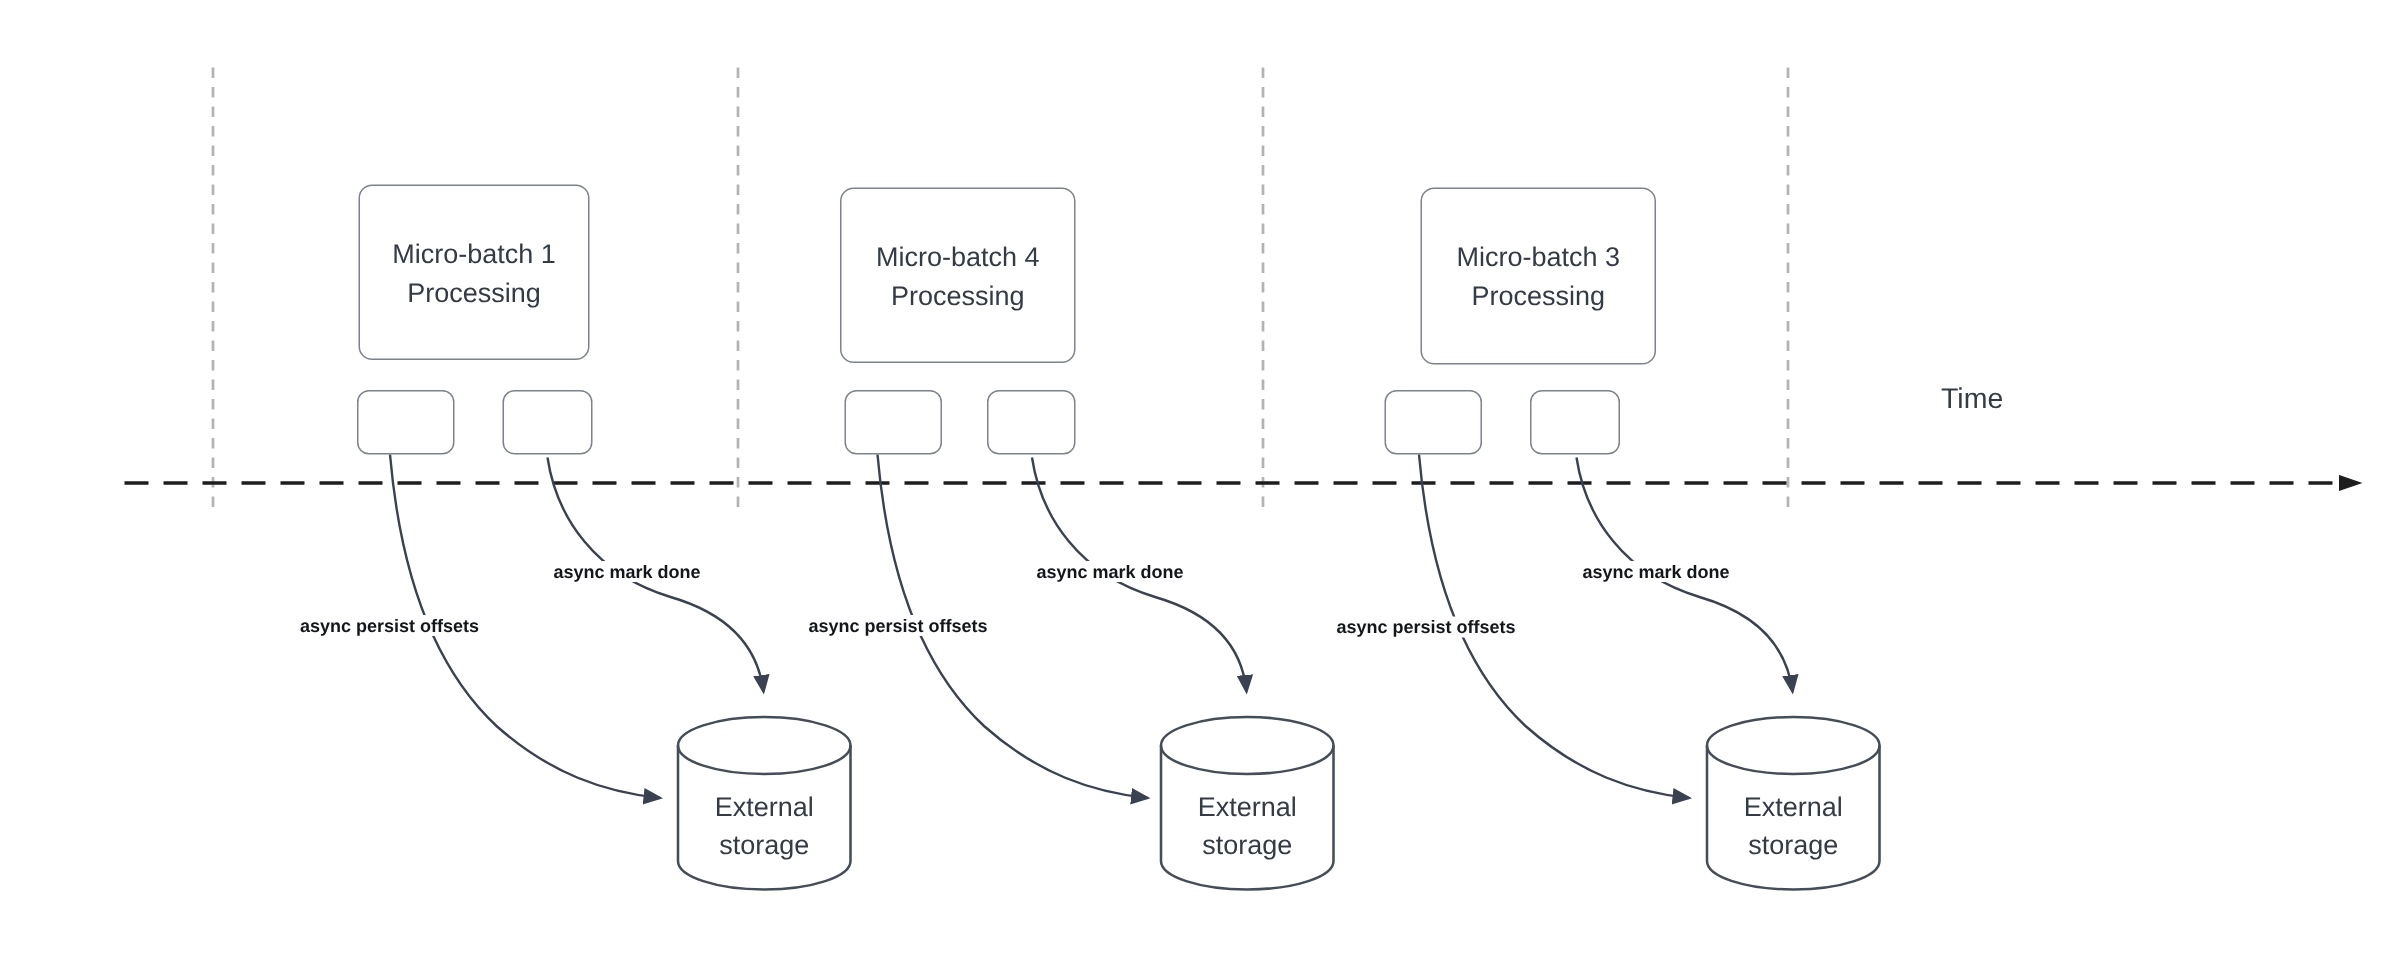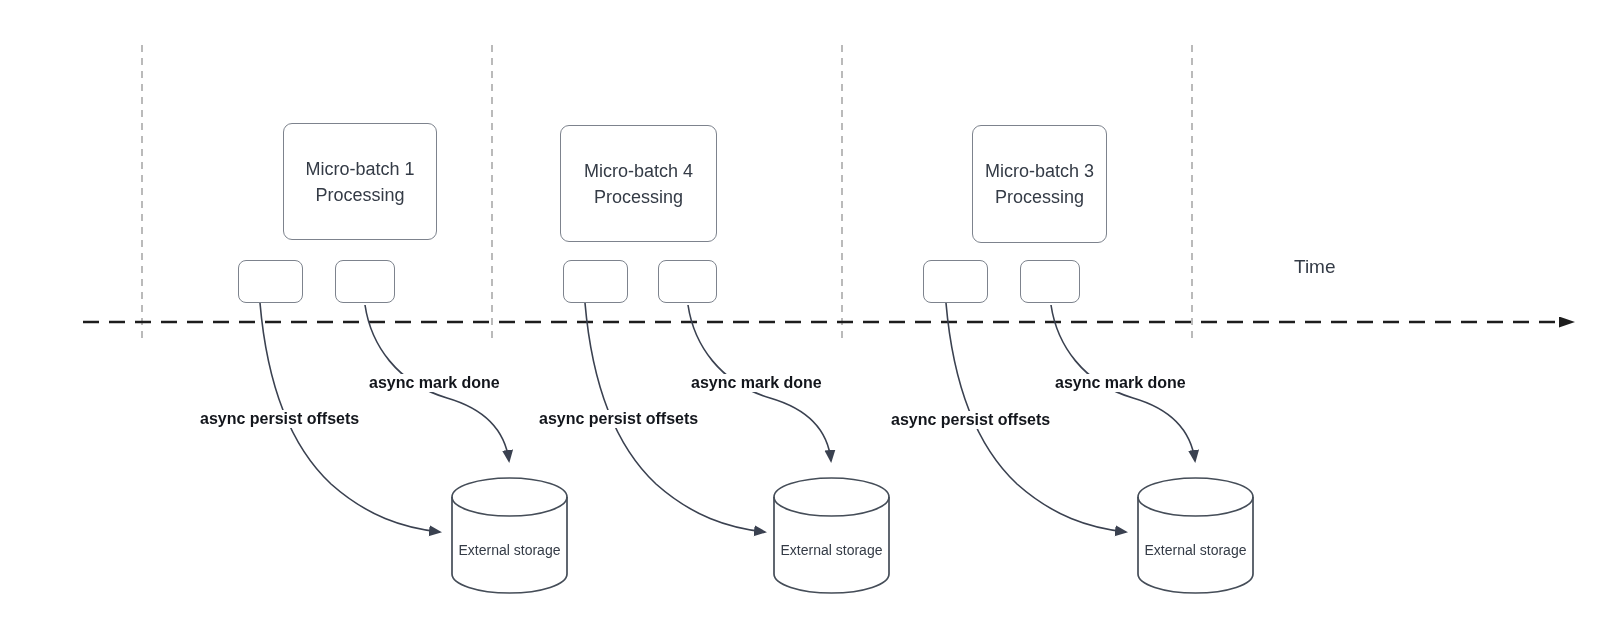--- a/index.html
+++ b/index.html
@@ -29,31 +29,31 @@
   .node{
     position:absolute;z-index:2;background:#fff;
     border:1.6px solid var(--node-stroke);border-radius:9px;
     display:flex;align-items:center;justify-content:center;
     text-align:center;color:var(--node-text);
     font-size:18px;line-height:26px;
   }
   .node.small{border-radius:8px;}
   .edge-label{
     position:absolute;z-index:3;background:#fff;padding:0 3px;
-    font-size:16px;font-weight:700;color:var(--label-text);
+    font-size:12px;font-weight:700;color:var(--label-text);
     white-space:nowrap;
   }
   .cylinder{position:absolute;z-index:2;}
   .cylinder svg{position:absolute;left:0;top:0;overflow:visible;}
   .cylinder .cyl-outline{fill:#ffffff;stroke:var(--cylinder-stroke);stroke-width:1.7;}
   .cylinder .cyl-arc{fill:none;stroke:var(--cylinder-stroke);stroke-width:1.7;}
   .cyl-label{
     position:absolute;left:0;right:0;top:36px;bottom:6px;z-index:2;
     display:flex;align-items:center;justify-content:center;text-align:center;
-    color:var(--node-text);font-size:14px;line-height:25px;
+    color:var(--node-text);font-size:18px;line-height:25px;
   }
   .time-label{
     position:absolute;z-index:2;color:var(--node-text);
     font-size:19px;white-space:nowrap;
   }
 </style>
 </head>
 <body>
 
 <div class="canvas">
@@ -78,21 +78,21 @@
     <path class="curve" d="M260,303 C266,372 284,440 331,484 C367,516 403,528 440,532" marker-end="url(#arrowhead)"></path>
     <path class="curve" d="M365,305 C371,345 397,383 447,398 C485,409 505,430 509,461" marker-end="url(#arrowhead)"></path>
 
     <path class="curve" d="M585,303 C591,372 609,440 656,484 C692,516 728,528 765,532" marker-end="url(#arrowhead)"></path>
     <path class="curve" d="M688,305 C694,345 720,383 770,398 C808,409 828,430 831,461" marker-end="url(#arrowhead)"></path>
 
     <path class="curve" d="M946,303 C952,372 970,440 1017,484 C1053,516 1089,528 1126,532" marker-end="url(#arrowhead)"></path>
     <path class="curve" d="M1051,305 C1057,345 1083,383 1133,398 C1171,409 1191,430 1195,461" marker-end="url(#arrowhead)"></path>
   </svg>
 
-  <div class="node" style="left:239px;top:123px;width:154px;height:117px;margin-left:44px;">
+  <div class="node" style="left:239px;top:123px;width:154px;height:117px;">
     <span>Micro-batch 1 Processing</span>
   </div>
   <div class="node small" style="left:238px;top:260px;width:65px;height:43px;"></div>
   <div class="node small" style="left:335px;top:260px;width:60px;height:43px;"></div>
   <div class="edge-label" style="left:197px;top:410px;">async persist offsets</div>
   <div class="edge-label" style="left:366px;top:374px;">async mark done</div>
   <div class="cylinder" style="left:451px;top:477px;width:117px;height:117px;">
     <svg width="117" height="117" viewBox="0 0 117 117">
       <path class="cyl-outline" d="M1 20 L1 97 C1 107.5 26.7 116 58.5 116 C90.3 116 116 107.5 116 97 L116 20 C116 9.5 90.3 1 58.5 1 C26.7 1 1 9.5 1 20 Z"></path>
       <path class="cyl-arc" d="M1 20 C1 30.5 26.7 39 58.5 39 C90.3 39 116 30.5 116 20"></path>
@@ -108,21 +108,21 @@
   <div class="edge-label" style="left:536px;top:410px;">async persist offsets</div>
   <div class="edge-label" style="left:688px;top:374px;">async mark done</div>
   <div class="cylinder" style="left:773px;top:477px;width:117px;height:117px;">
     <svg width="117" height="117" viewBox="0 0 117 117">
       <path class="cyl-outline" d="M1 20 L1 97 C1 107.5 26.7 116 58.5 116 C90.3 116 116 107.5 116 97 L116 20 C116 9.5 90.3 1 58.5 1 C26.7 1 1 9.5 1 20 Z"></path>
       <path class="cyl-arc" d="M1 20 C1 30.5 26.7 39 58.5 39 C90.3 39 116 30.5 116 20"></path>
     </svg>
     <div class="cyl-label">External storage</div>
   </div>
 
-  <div class="node" style="left:972px;top:125px;width:135px;height:118px;">
+  <div class="node" style="left:947px;top:125px;width:157px;height:118px;">
     <span>Micro-batch 3 Processing</span>
   </div>
   <div class="node small" style="left:923px;top:260px;width:65px;height:43px;"></div>
   <div class="node small" style="left:1020px;top:260px;width:60px;height:43px;"></div>
   <div class="edge-label" style="left:888px;top:411px;">async persist offsets</div>
   <div class="edge-label" style="left:1052px;top:374px;">async mark done</div>
   <div class="cylinder" style="left:1137px;top:477px;width:117px;height:117px;">
     <svg width="117" height="117" viewBox="0 0 117 117">
       <path class="cyl-outline" d="M1 20 L1 97 C1 107.5 26.7 116 58.5 116 C90.3 116 116 107.5 116 97 L116 20 C116 9.5 90.3 1 58.5 1 C26.7 1 1 9.5 1 20 Z"></path>
       <path class="cyl-arc" d="M1 20 C1 30.5 26.7 39 58.5 39 C90.3 39 116 30.5 116 20"></path>

